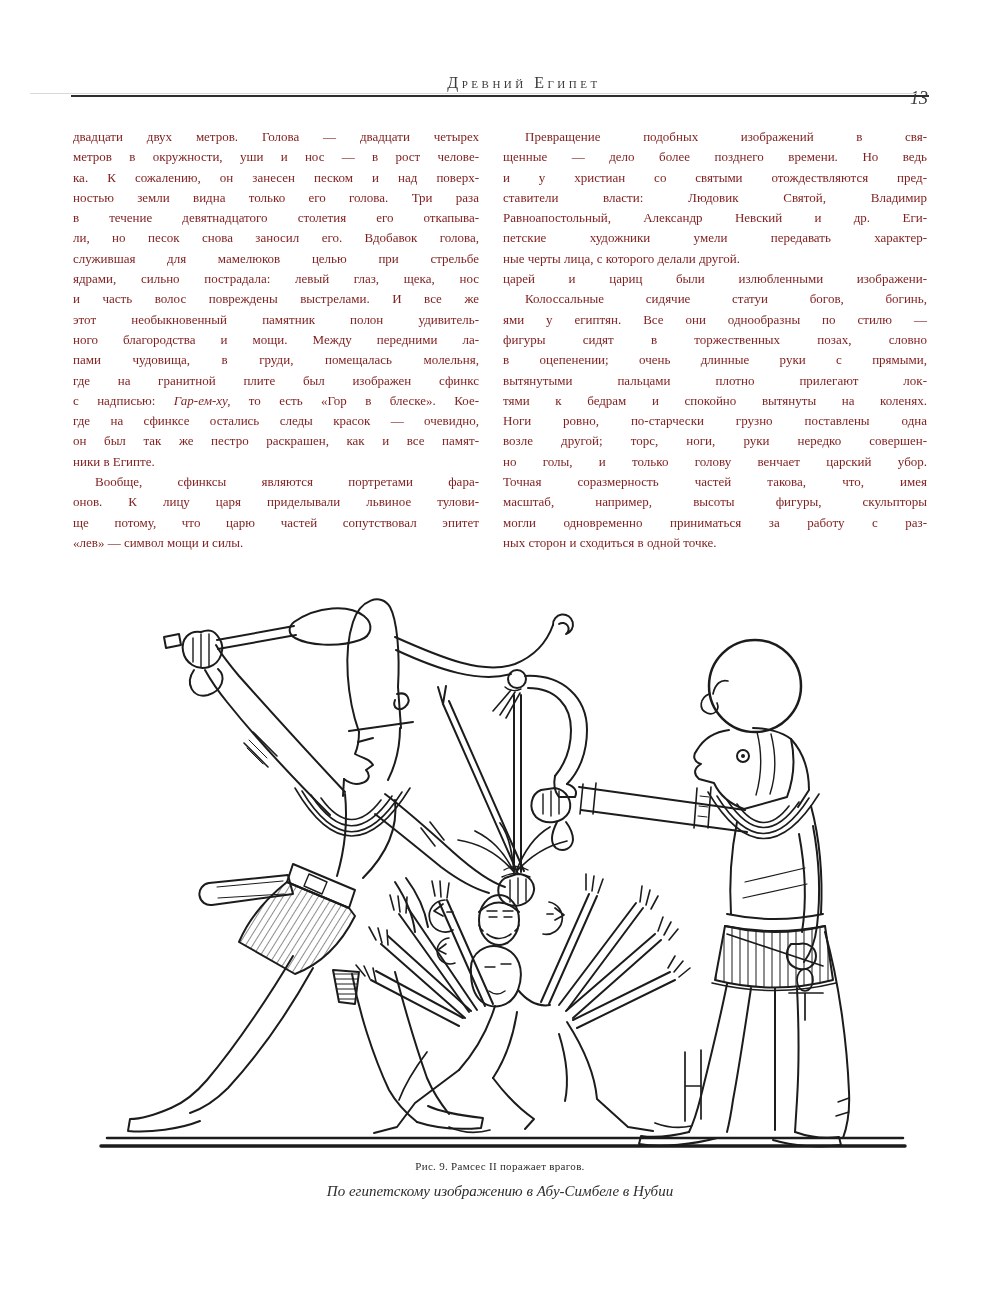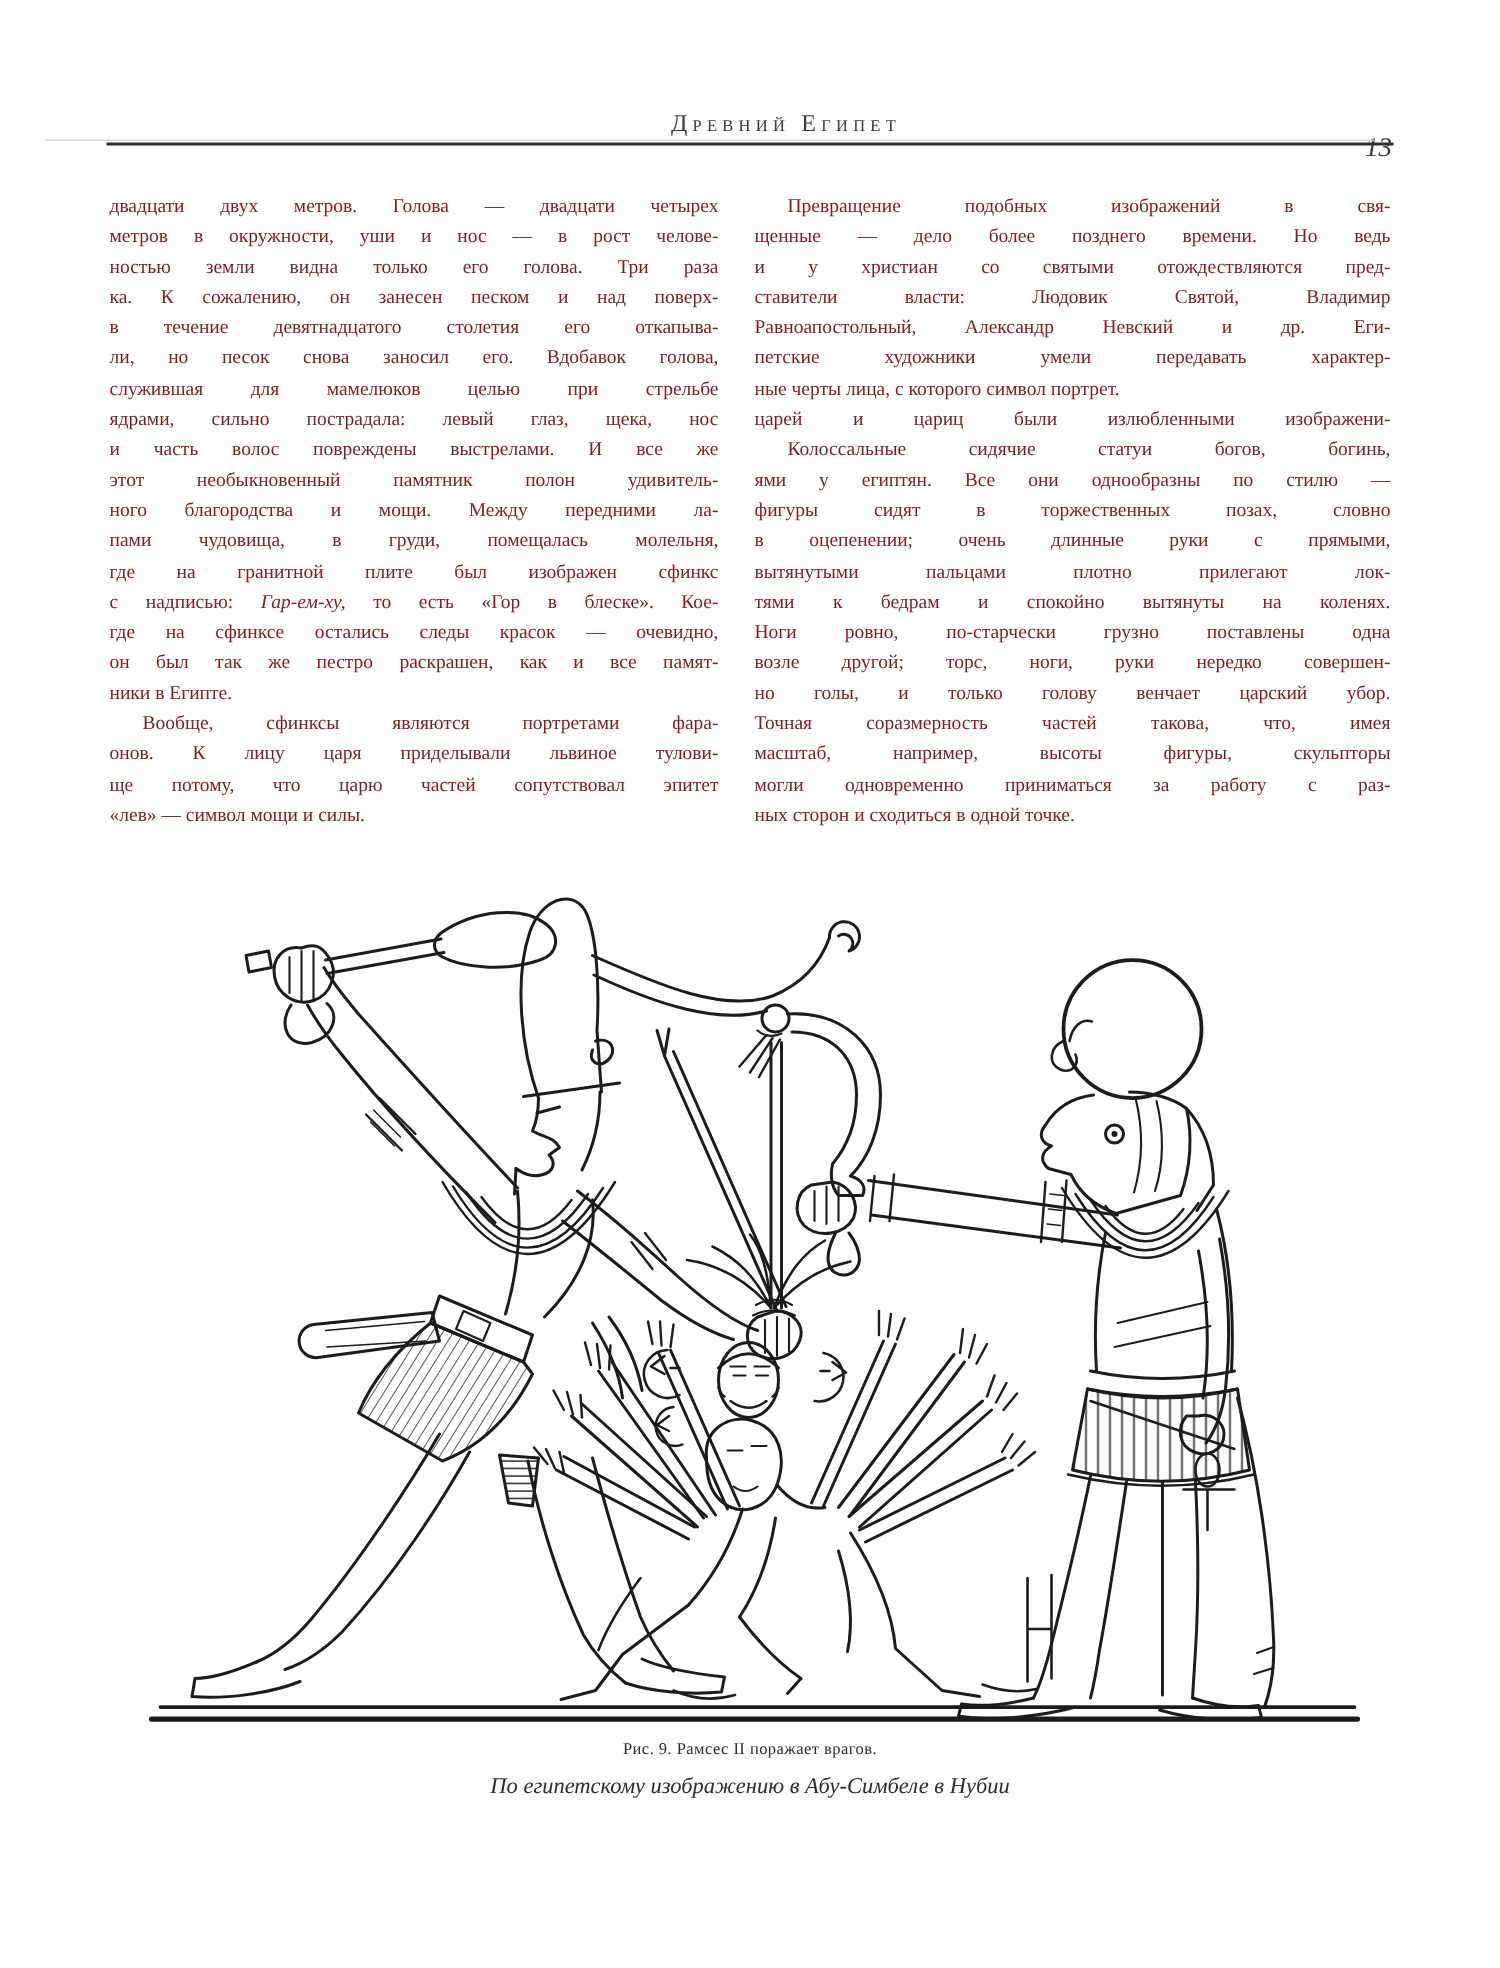--- a/index.html
+++ b/index.html
@@ -38,22 +38,22 @@
 <div class="page">
 
   <div class="running-head">Древний Египет</div>
   <div class="page-num">13</div>
   <div class="rule-faint"></div>
   <div class="rule"></div>
 
   <div class="col col-left">
       <div class="tline">двадцати двух метров. Голова — двадцати четырех</div>
       <div class="tline">метров в окружности, уши и нос — в рост челове-</div>
+      <div class="tline">ка. К сожалению, он занесен песком и над поверх-</div>
       <div class="tline">ностью земли видна только его голова. Три раза</div>
-      <div class="tline">ка. К сожалению, он занесен песком и над поверх-</div>
       <div class="tline">в течение девятнадцатого столетия его откапыва-</div>
       <div class="tline">ли, но песок снова заносил его. Вдобавок голова,</div>
       <div class="tline">служившая для мамелюков целью при стрельбе</div>
       <div class="tline">ядрами, сильно пострадала: левый глаз, щека, нос</div>
       <div class="tline">и часть волос повреждены выстрелами. И все же</div>
       <div class="tline">этот необыкновенный памятник полон удивитель-</div>
       <div class="tline">ного благородства и мощи. Между передними ла-</div>
       <div class="tline">пами чудовища, в груди, помещалась молельня,</div>
       <div class="tline">где на гранитной плите был изображен сфинкс</div>
       <div class="tline"><span>с надписью: </span><span class="it">Гар-ем-ху,</span><span> то есть «Гор в блеске». Кое-</span></div>
@@ -65,21 +65,21 @@
       <div class="tline">ще потому, что царю частей сопутствовал эпитет</div>
       <div class="tline end">«лев» — символ мощи и силы.</div>
     </div>
   <div class="col col-right">
       <div class="tline ind">Превращение подобных изображений в свя-</div>
       <div class="tline">щенные — дело более позднего времени. Но ведь</div>
       <div class="tline">и у христиан со святыми отождествляются пред-</div>
       <div class="tline">ставители власти: Людовик Святой, Владимир</div>
       <div class="tline">Равноапостольный, Александр Невский и др. Еги-</div>
       <div class="tline">петские художники умели передавать характер-</div>
-      <div class="tline end">ные черты лица, с которого символ портрет.</div>
+      <div class="tline end">ные черты лица, с которого делали другой.</div>
       <div class="tline">царей и цариц были излюбленными изображени-</div>
       <div class="tline ind">Колоссальные сидячие статуи богов, богинь,</div>
       <div class="tline">ями у египтян. Все они однообразны по стилю —</div>
       <div class="tline">фигуры сидят в торжественных позах, словно</div>
       <div class="tline">в оцепенении; очень длинные руки с прямыми,</div>
       <div class="tline">вытянутыми пальцами плотно прилегают лок-</div>
       <div class="tline">тями к бедрам и спокойно вытянуты на коленях.</div>
       <div class="tline">Ноги ровно, по-старчески грузно поставлены одна</div>
       <div class="tline">возле другой; торс, ноги, руки нередко совершен-</div>
       <div class="tline">но голы, и только голову венчает царский убор.</div>

